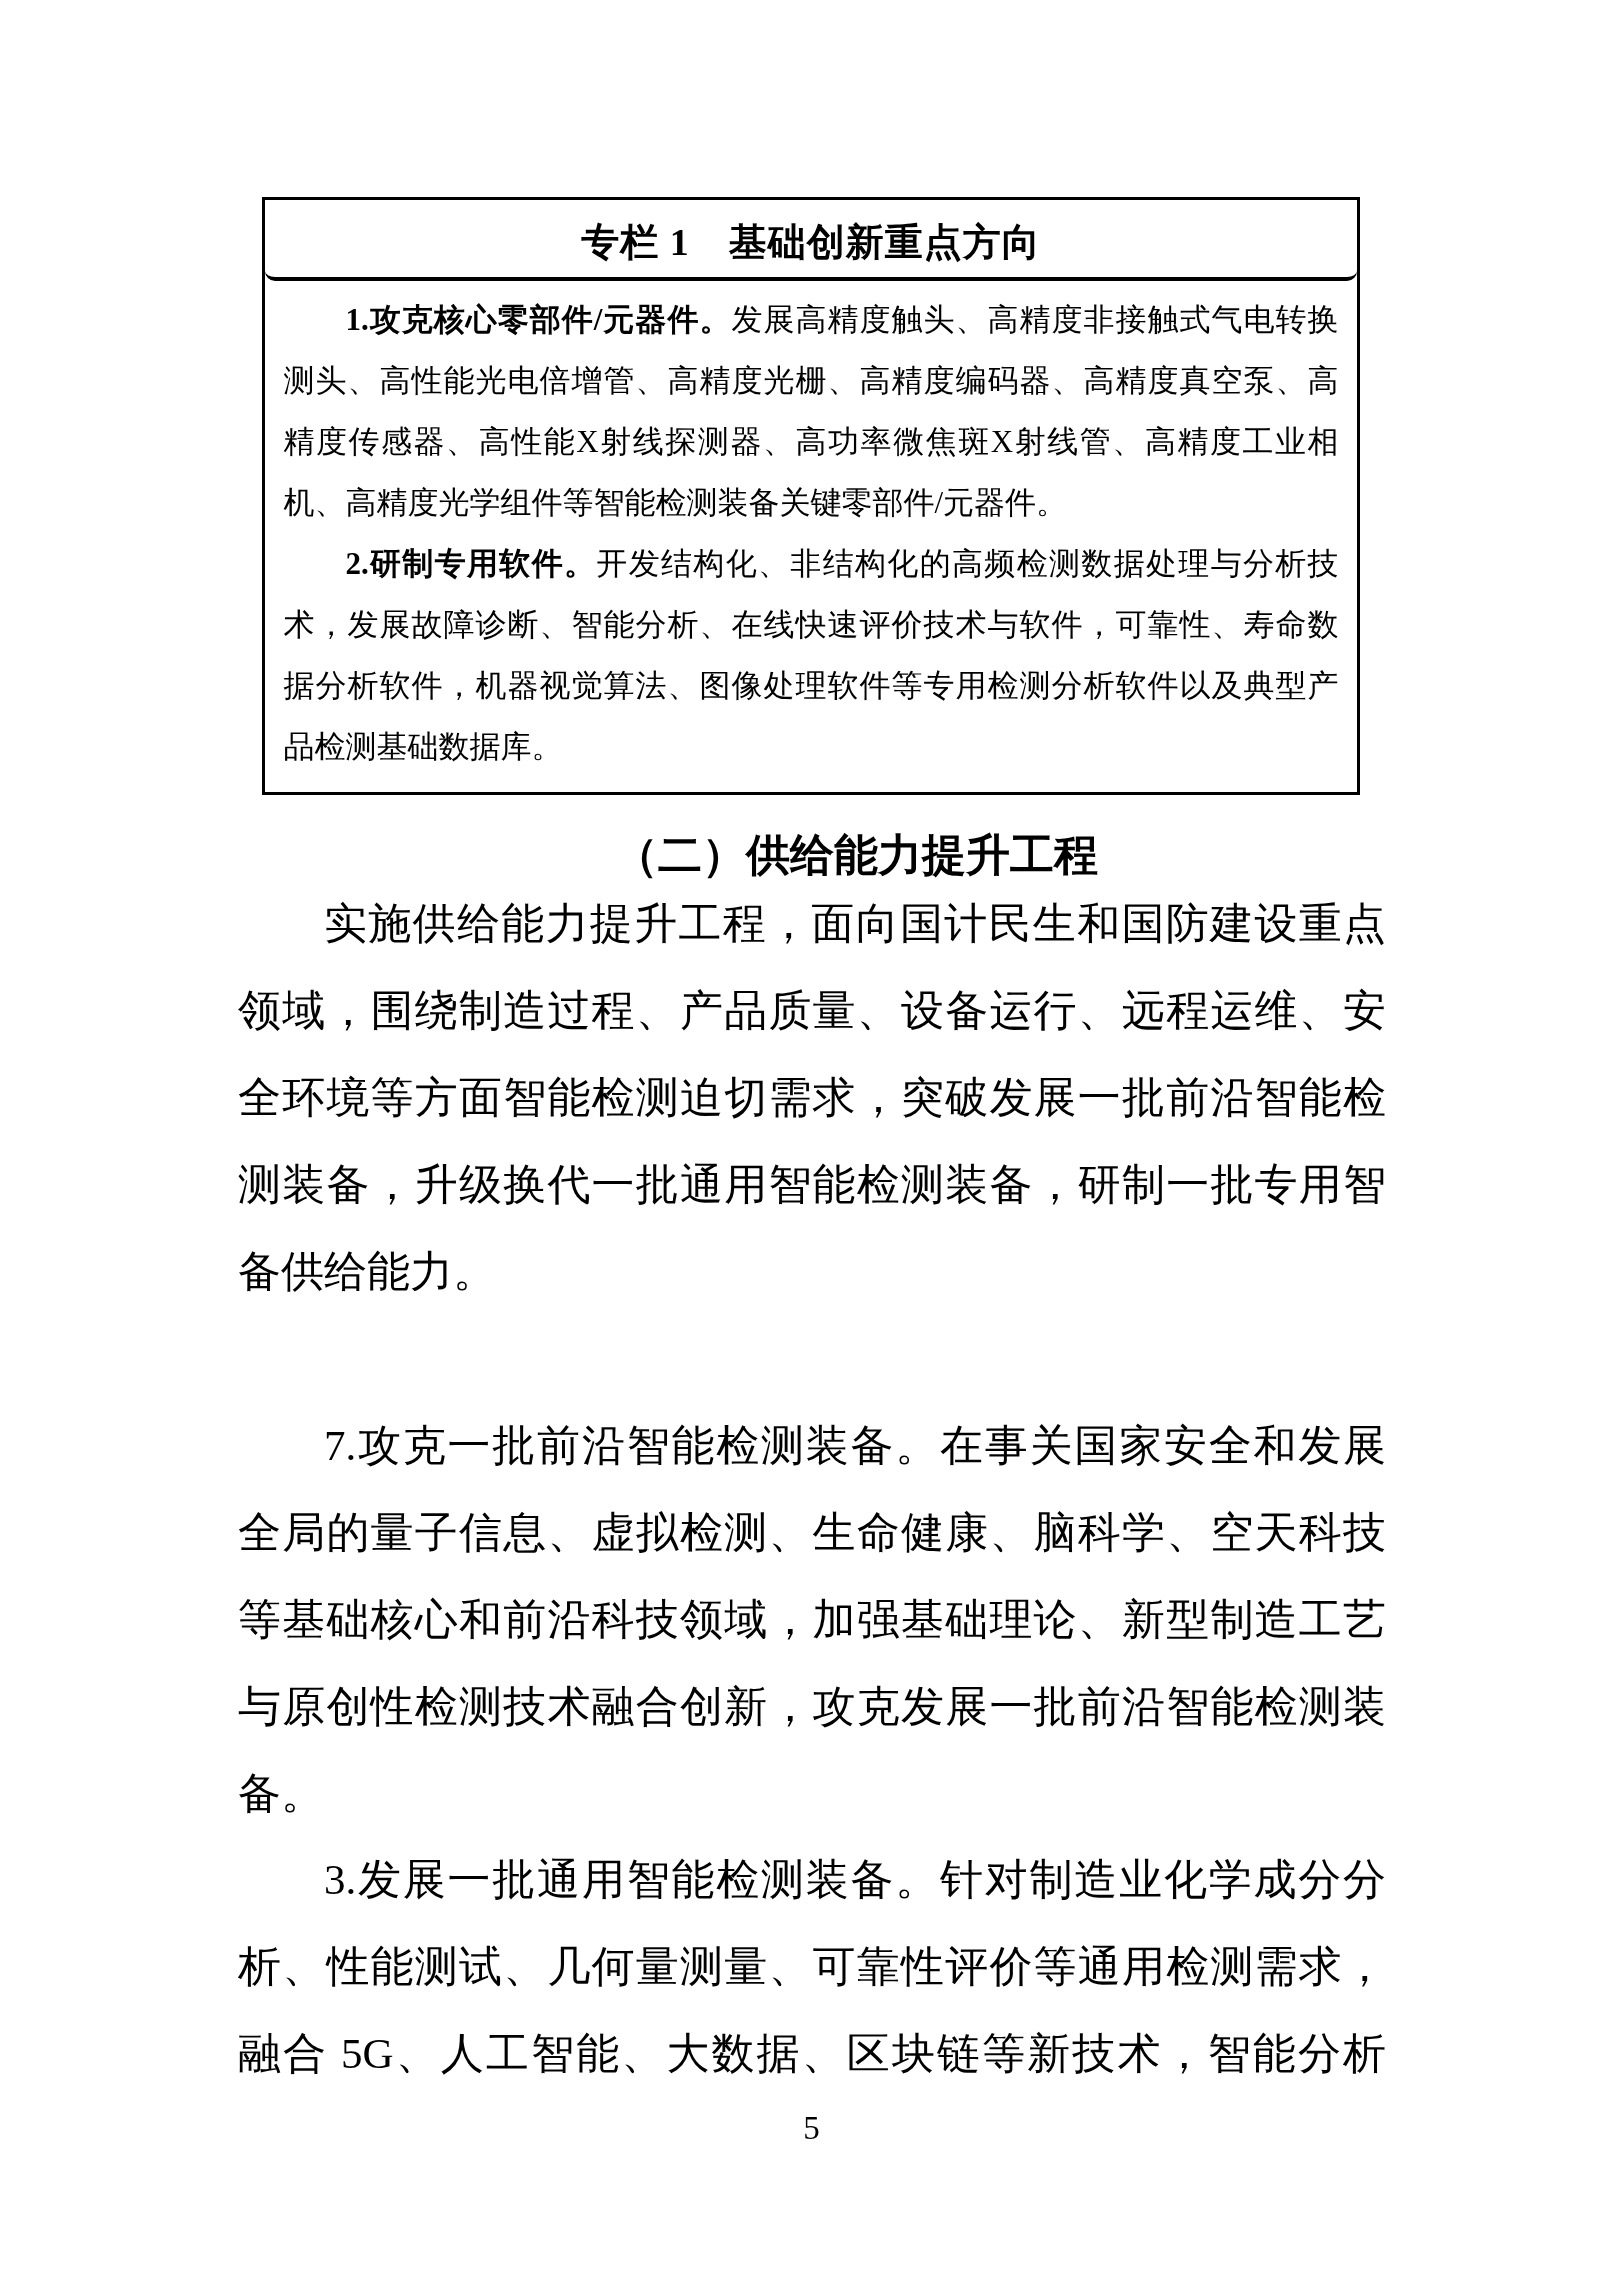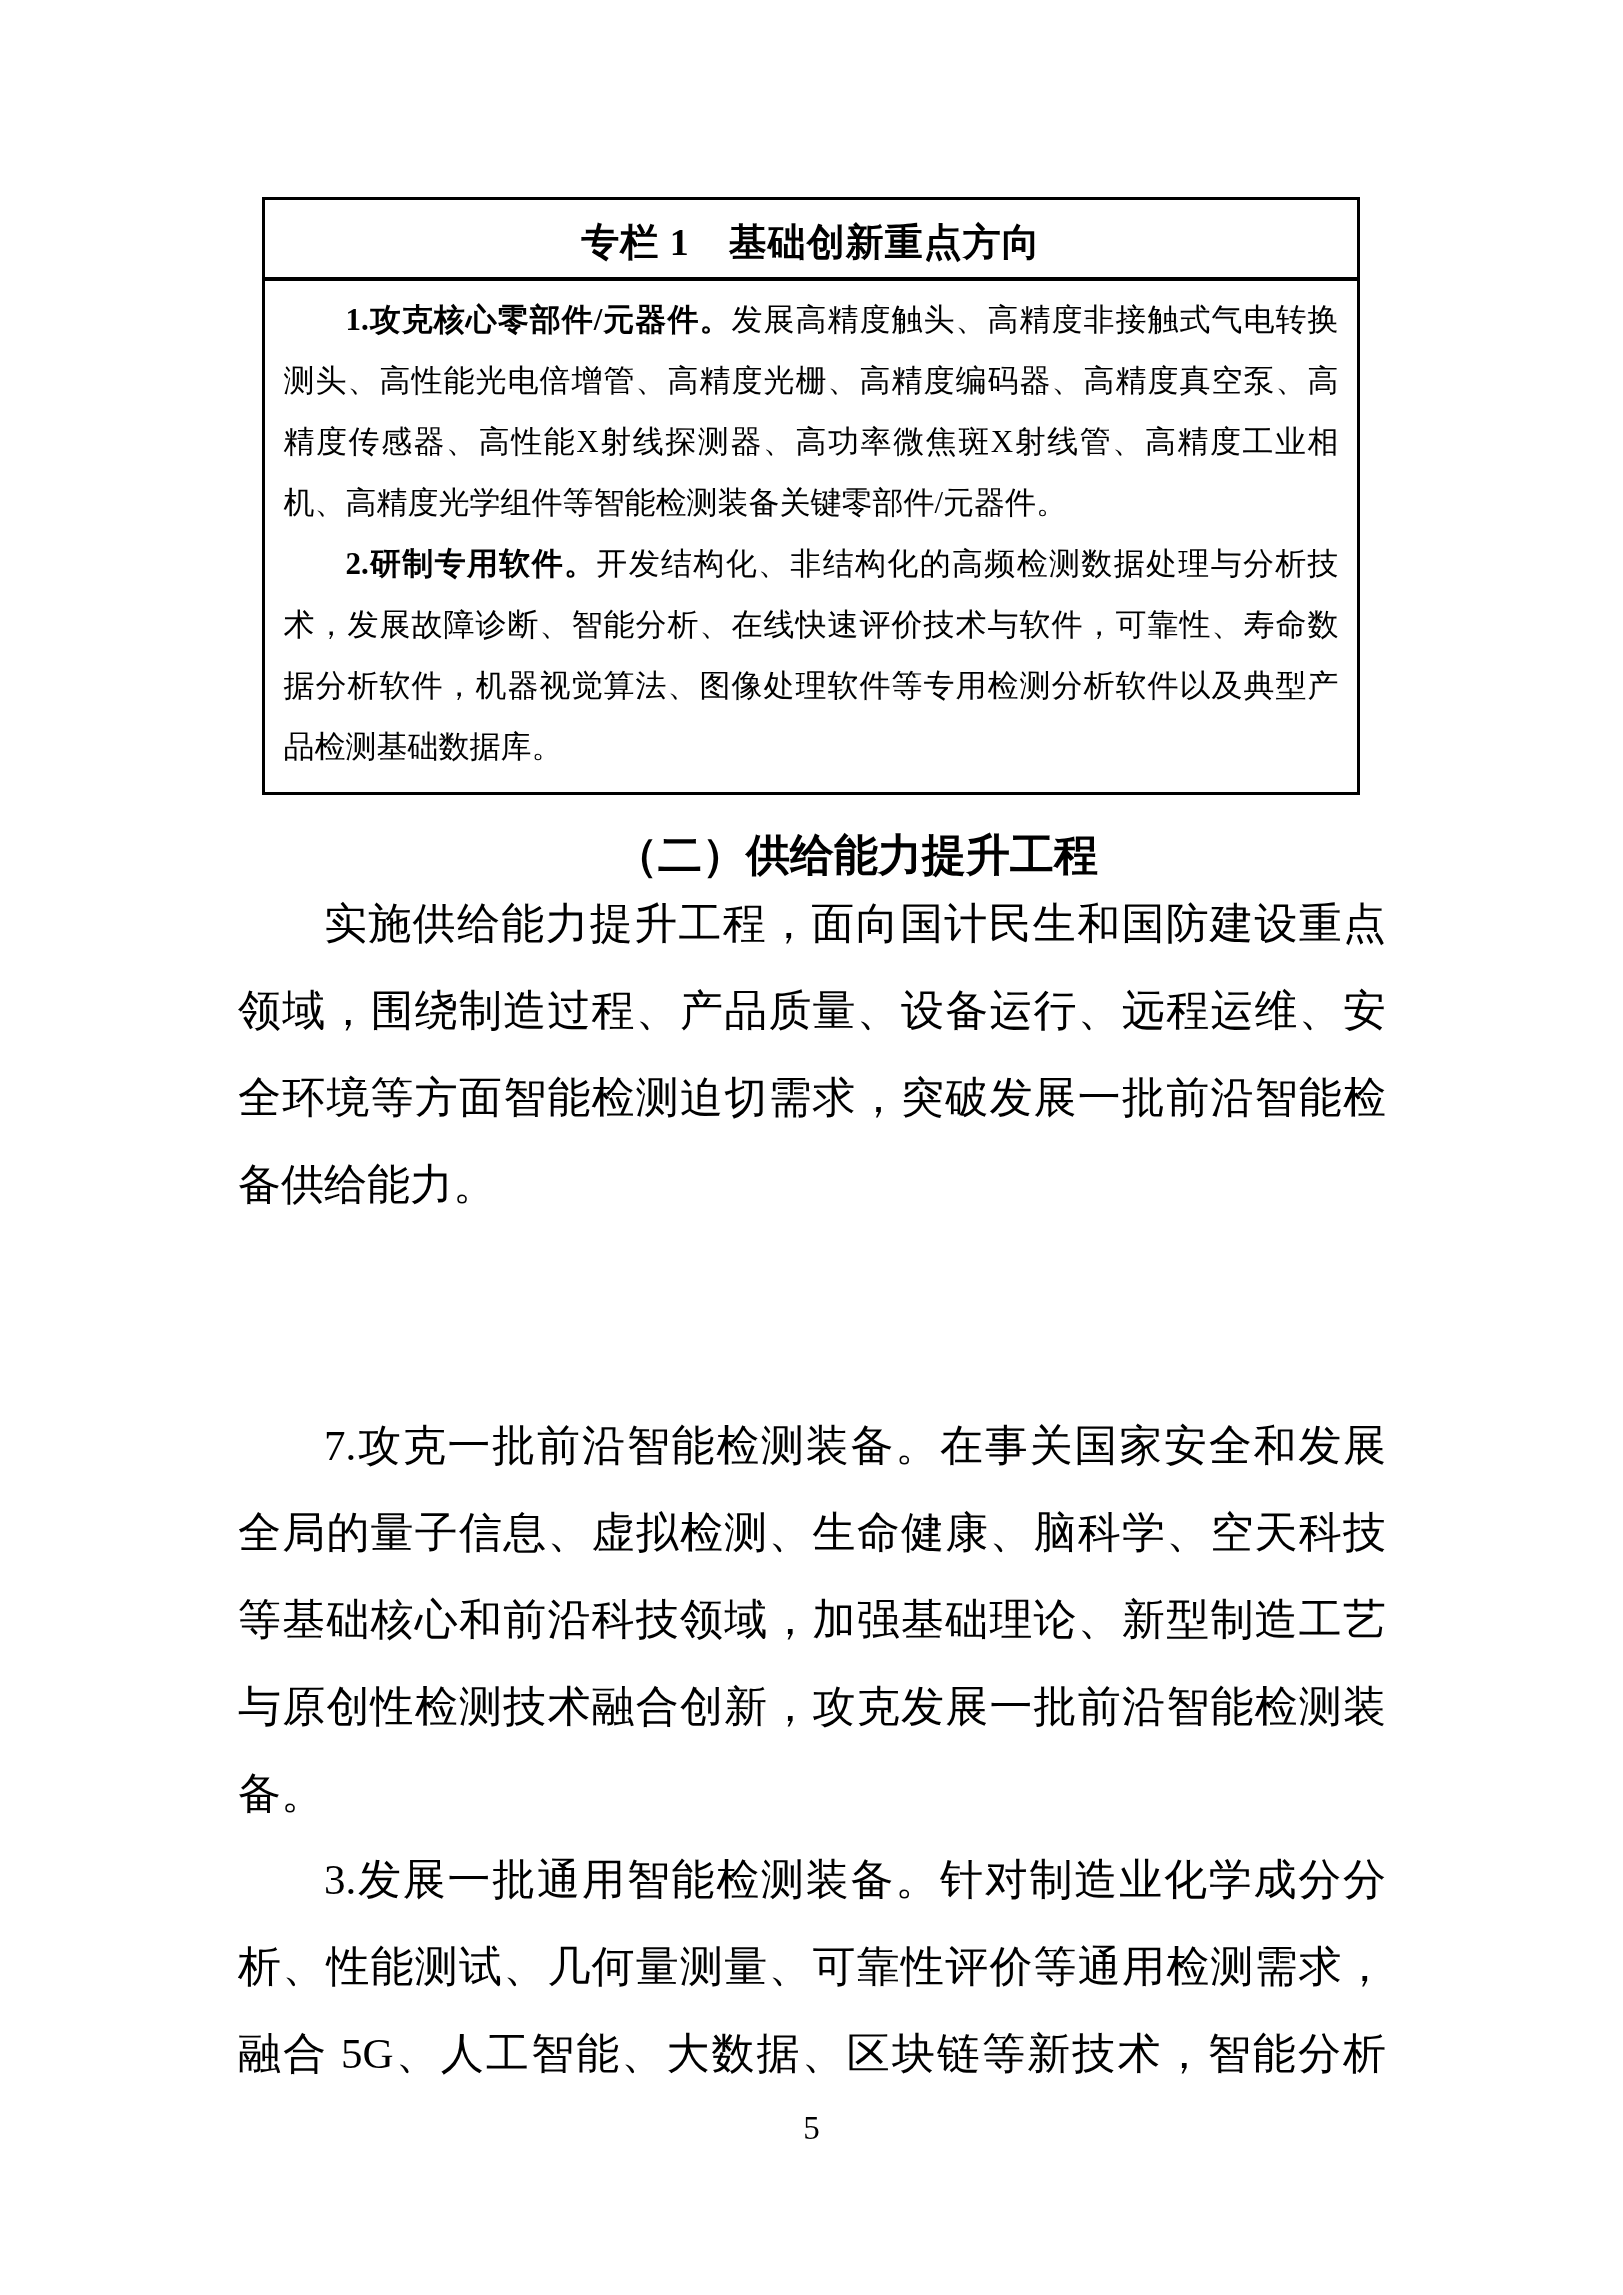--- a/index.html
+++ b/index.html
@@ -26,20 +26,21 @@
     height: 81px;
     box-sizing: border-box;
     padding-top: 7.2px;
     display: flex;
     align-items: center;
     justify-content: center;
     font-size: 38px;
     font-weight: 700;
     letter-spacing: 1px;
     border-bottom: 4.6px solid #000000;
+    border-radius: 10px;
   }
   .panel-body {
     padding: 8.2px 18.4px 15.3px 18.4px;
     font-size: 31px;
     line-height: 61px;
   }
   .panel-body .ln { white-space: nowrap; }
   .bold-lead { font-weight: 700; }
 
   
@@ -98,20 +99,21 @@
       <div class="ln pl"><span>品检测基础数据库。</span></div>
     </div>
   </div>
 
   <div class="section-heading">（二）供给能力提升工程</div>
 
   <div class="para para-1">
     <div class="ind jl">实施供给能力提升工程，面向国计民生和国防建设重点</div>
     <div class="jl">领域，围绕制造过程、产品质量、设备运行、远程运维、安</div>
     <div class="jl">全环境等方面智能检测迫切需求，突破发展一批前沿智能检</div>
+    <div class="jl">测装备，升级换代一批通用智能检测装备，研制一批专用智</div>
     <div class="pl">备供给能力。</div>
   </div>
 
   <div class="para para-2">
     <div class="ind jl">7.攻克一批前沿智能检测装备。在事关国家安全和发展</div>
     <div class="jl">全局的量子信息、虚拟检测、生命健康、脑科学、空天科技</div>
     <div class="jl">等基础核心和前沿科技领域，加强基础理论、新型制造工艺</div>
     <div class="jl">与原创性检测技术融合创新，攻克发展一批前沿智能检测装</div>
     <div class="pl">备。</div>
   </div>

